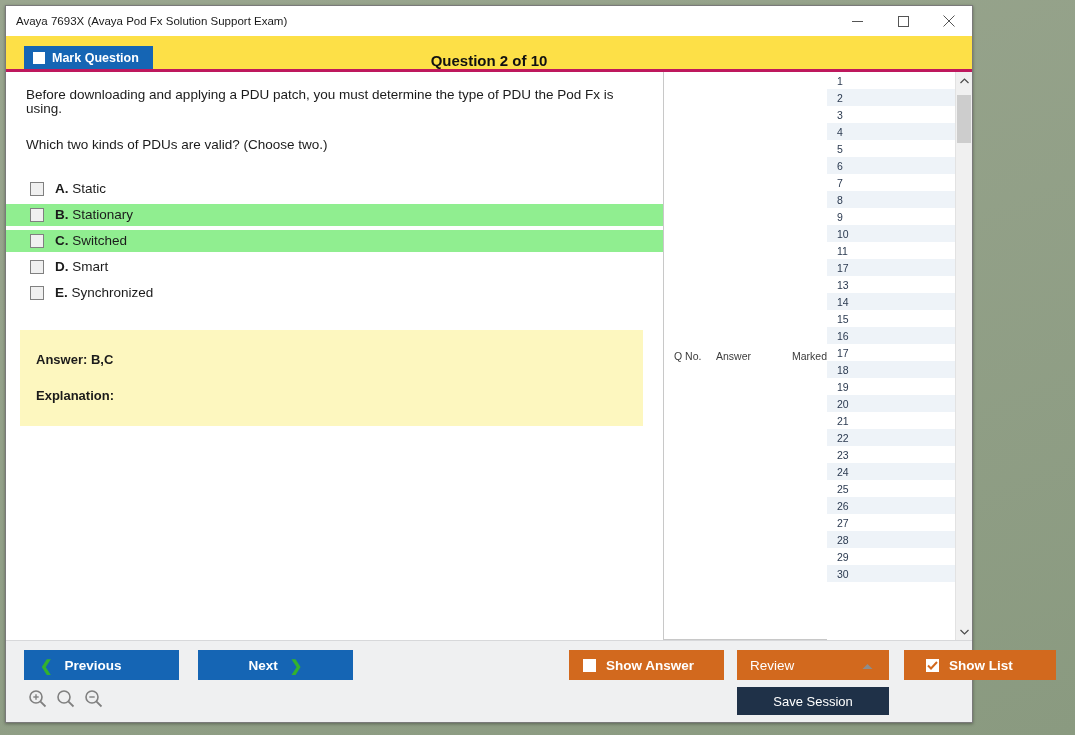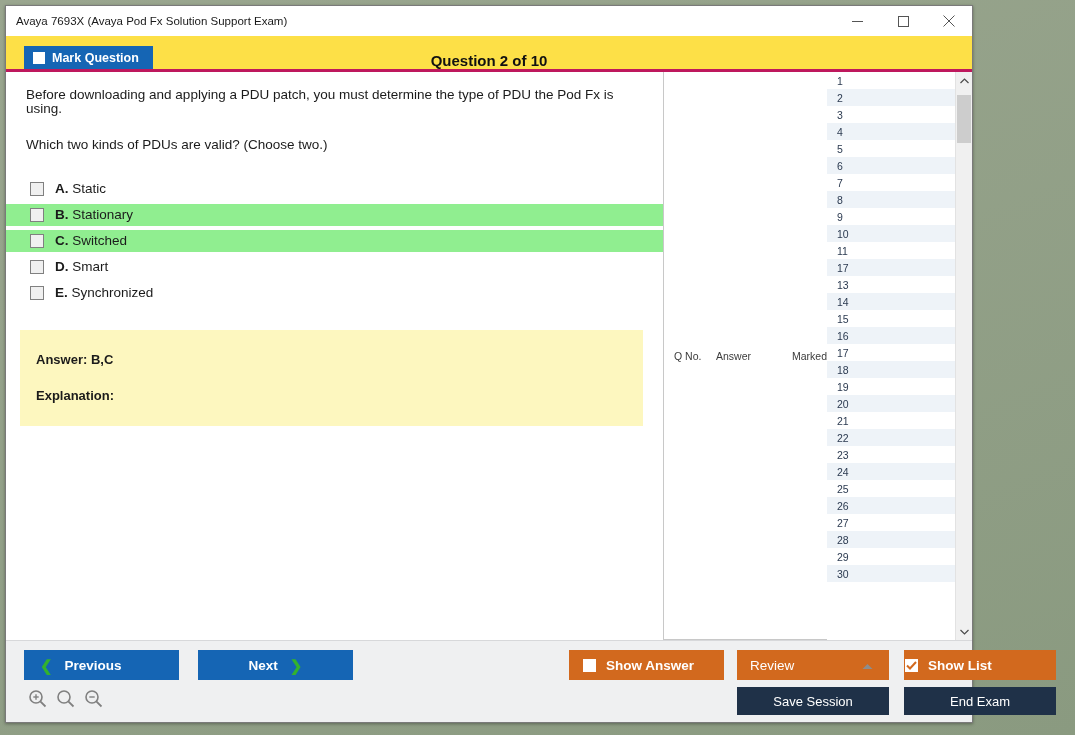--- a/index.html
+++ b/index.html
@@ -196,21 +196,21 @@
   #btn-show-answer .cb {
     width: 13px; height: 13px; background: #fff; display: inline-block;
   }
   #btn-review {
     left: 731px; top: 9px; width: 152px; height: 30px;
     padding-left: 13px; font-weight: normal;
   }
   #btn-review .caret { margin-left: auto; margin-right: 16px; }
   #btn-show-list {
     left: 898px; top: 9px; width: 152px; height: 30px;
-    padding-left: 1px; gap: 10px;
+    padding-left: 22px; gap: 10px;
   }
   #btn-show-list .cb {
     width: 13px; height: 13px; background: #fff;
     display: flex; align-items: center; justify-content: center;
   }
   #btn-save-session {
     left: 731px; top: 46px; width: 152px; height: 28px;
     justify-content: center; font-weight: normal; font-size: 13px;
   }
   #btn-end-exam {
@@ -500,23 +500,20 @@
           <svg width="11" height="9" viewBox="0 0 11 9">
               <path d="M1 4.5 L4 7.5 L10 1" fill="none" stroke="#d2691e" stroke-width="2"></path>
             </svg>
         </span>
         <span>Show List</span>
       </button>
 
       <button class="fbtn navy" id="btn-save-session">
         <span>Save Session</span>
       </button>
-      <button class="fbtn navy" id="btn-end-exam">
-        <span>End Exam</span>
-      </button>
 
       <div id="zoom-tools">
         <span class="zbtn">
           <svg width="19" height="19" viewBox="0 0 19 19">
               <circle cx="8" cy="8" r="6" fill="none" stroke="#808080" stroke-width="1.6"></circle>
               <line x1="12.3" y1="12.3" x2="17.5" y2="17.5" stroke="#808080" stroke-width="1.8"></line>
               <line x1="5.3" y1="8" x2="10.7" y2="8" stroke="#808080" stroke-width="1.4"></line>
               <line x1="8" y1="5.3" x2="8" y2="10.7" stroke="#808080" stroke-width="1.4"></line>
             </svg>
         </span>

